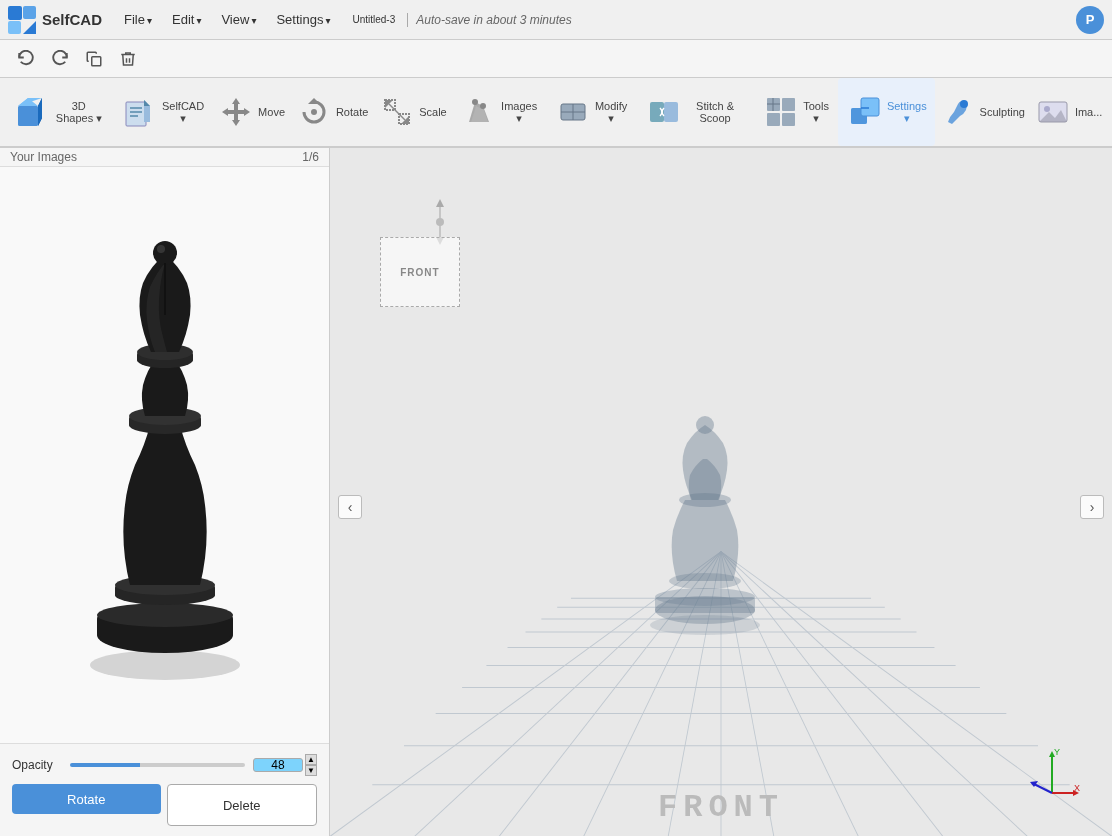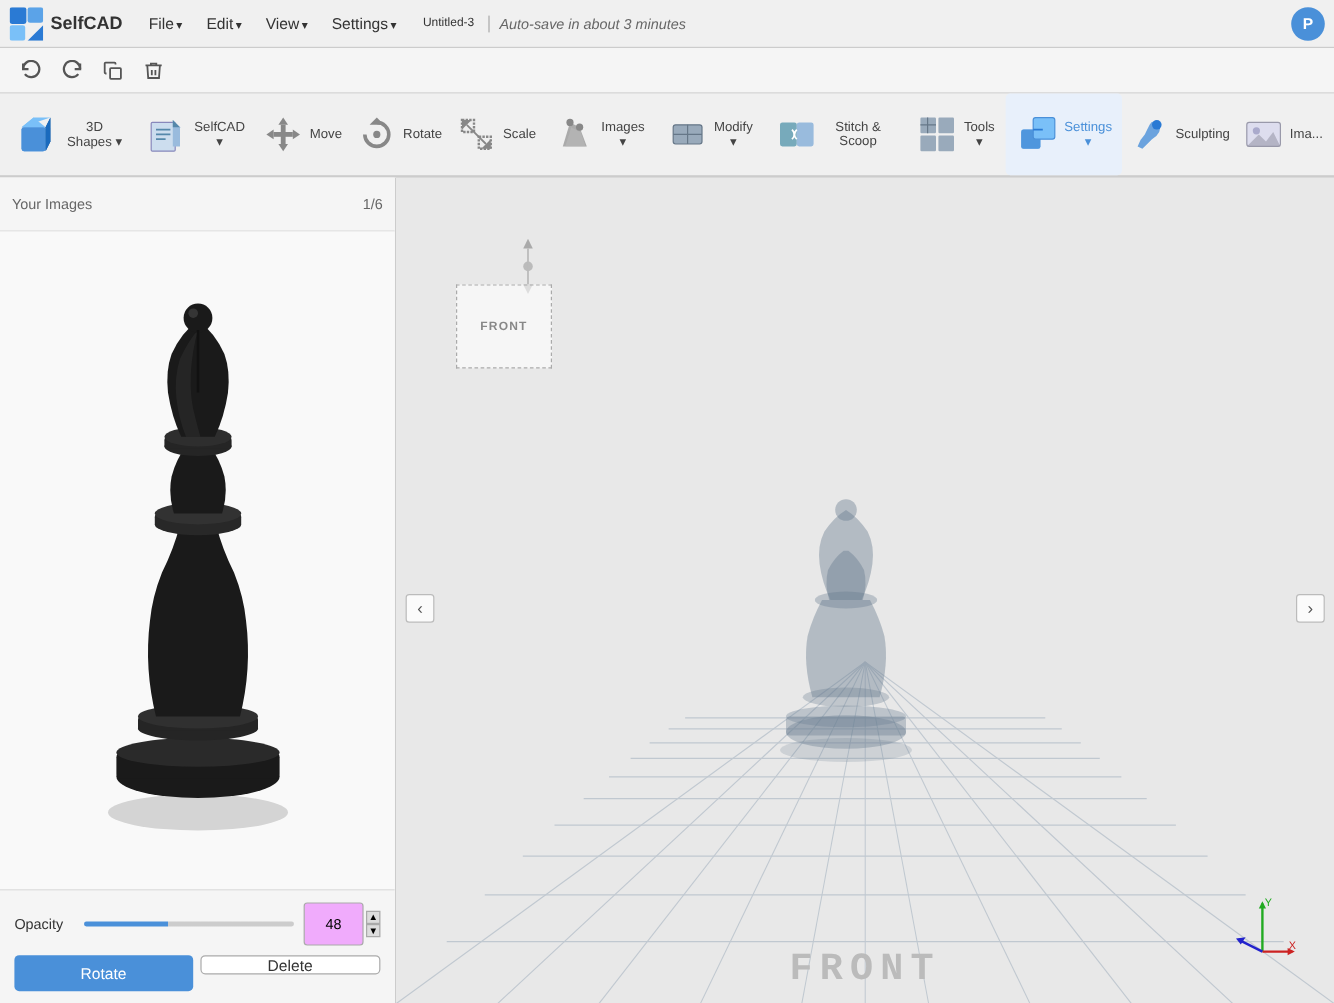--- a/index.html
+++ b/index.html
@@ -45,47 +45,47 @@
     #main-area {
       display: flex; width: 1112px; height: calc(836px - 148px);
     }
 
     
     #left-panel {
       width: 330px; min-width: 330px; background: #fff; border-right: 1px solid #ccc;
       display: flex; flex-direction: column; overflow: hidden;
     }
     #left-panel .panel-header {
-      padding: 15px 10px; font-size: 12px; color: #666; background: #f5f5f5;
+      padding: 2px 10px; font-size: 12px; color: #666; background: #f5f5f5;
       border-bottom: 1px solid #ddd; display: flex; justify-content: space-between;
     }
     .image-preview {
       flex: 1; display: flex; align-items: center; justify-content: center;
       background: #f9f9f9; padding: 10px;
     }
     .chess-piece-container {
       width: 240px; height: 470px; display: flex; align-items: center; justify-content: center;
     }
     .panel-footer { padding: 10px 12px; border-top: 1px solid #ddd; background: #f5f5f5; }
     .opacity-row { display: flex; align-items: center; gap: 8px; margin-bottom: 8px; }
     .opacity-label { font-size: 12px; color: #333; min-width: 50px; }
     .opacity-slider { flex: 1; height: 4px; background: linear-gradient(to right, #4a90d9 40%, #ccc 40%); border-radius: 2px; cursor: pointer; }
     .opacity-value-box {
-      border: 1px solid #aaa; border-radius: 3px; width: 50px; height: 36px;
-      display: flex; align-items: center; justify-content: center; font-size: 12px; background: #f0abfc;
+      border: 1px solid #aaa; border-radius: 3px; width: 50px; height: 14px;
+      display: flex; align-items: center; justify-content: center; font-size: 12px; background: #7dd3fc;
     }
     .spinner-btns { display: flex; flex-direction: column; margin-left: 2px; }
     .spinner-btn { width: 12px; height: 11px; background: #ddd; border: 1px solid #aaa; font-size: 8px; cursor: pointer; display: flex; align-items: center; justify-content: center; line-height: 1; }
     .action-btns { display: flex; gap: 6px; }
     .btn-rotate {
       flex: 1; height: 30px; background: #4a90d9; color: white; border: none;
       border-radius: 4px; cursor: pointer; font-size: 13px;
     }
     .btn-delete {
-      flex: 1; height: 16px; background: #fff; color: #333; border: 1px solid #aaa;
+      flex: 1; height: 42px; background: #fff; color: #333; border: 1px solid #aaa;
       border-radius: 4px; cursor: pointer; font-size: 13px;
     }
 
     
     #viewport {
       flex: 1; background: #e8e8e8; position: relative; overflow: hidden; margin-top: 29px;
     }
     .nav-arrow-left {
       position: absolute; left: 8px; top: 50%; transform: translateY(-50%);
       width: 24px; height: 24px; background: rgba(255,255,255,0.8); border-radius: 3px;

